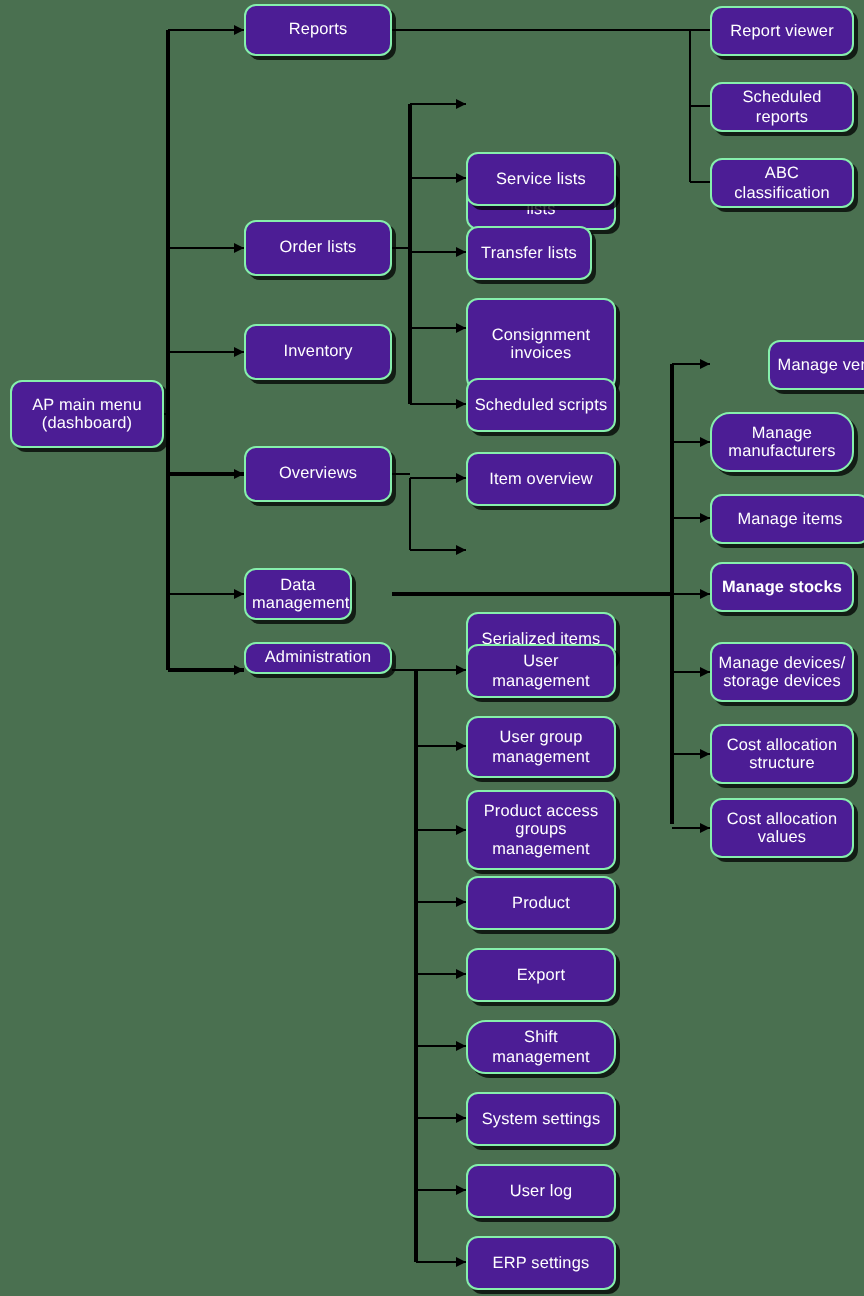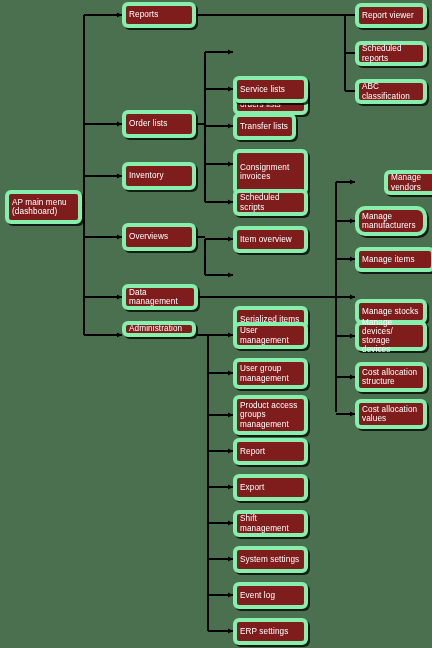--- a/index.html
+++ b/index.html
@@ -7,27 +7,28 @@
     width:432px;height:648px;
     background:#4a7050;
     font-family:"Liberation Sans","DejaVu Sans",sans-serif;
     overflow:hidden;
   }
   #canvas{position:relative;width:432px;height:648px;}
   svg.lines{position:absolute;left:0;top:0;width:432px;height:648px;}
   .node{
     position:absolute;
     box-sizing:border-box;
-    background:#7f1d1d;
-    border:4px solid #86efac;
+    background:#4c1d95;
+    border:1px solid #86efac;
     border-radius:6px;
     color:#ffffff;
     display:flex;
     align-items:center;
     justify-content:center;
+    text-align:center;
     line-height:1.12;
     font-size:8.2px;
     padding:1px 3px;
     box-shadow:2px 2px 0 rgba(0,0,0,.75);
     letter-spacing:.1px;
   }
   .node span{display:block;width:100%;}
 </style>
 </head>
 <body>
@@ -130,21 +131,21 @@
       </div>
       <div class="node" style="left: 122px; top: 110px; width: 74px; height: 28px;">
         <span>Order lists</span>
       </div>
       <div class="node" style="left: 122px; top: 162px; width: 74px; height: 28px;">
         <span>Inventory</span>
       </div>
       <div class="node" style="left: 122px; top: 223px; width: 74px; height: 28px;">
         <span>Overviews</span>
       </div>
-      <div class="node" style="left: 122px; top: 284px; width: 76px; height: 26px;">
+      <div class="node" style="left: 122px; top: 284px; width: 54px; height: 26px;">
         <span>Data management</span>
       </div>
       <div class="node" style="left: 122px; top: 321px; width: 74px; height: 16px;">
         <span>Administration</span>
       </div>
       <div class="node" style="left: 355px; top: 3px; width: 72px; height: 25px;">
         <span>Report viewer</span>
       </div>
       <div class="node" style="left: 355px; top: 41px; width: 72px; height: 25px;">
         <span>Scheduled reports</span>
@@ -175,21 +176,21 @@
       </div>
       <div class="node" style="left: 355px; top: 170px; width: 72px; height: 25px; margin-left: 29px;">
         <span>Manage vendors</span>
       </div>
       <div class="node" style="left: 355px; top: 206px; width: 72px; height: 30px; border-radius: 10px;">
         <span>Manage manufacturers</span>
       </div>
       <div class="node" style="left: 355px; top: 247px; width: 80px; height: 25px;">
         <span>Manage items</span>
       </div>
-      <div class="node" style="left: 355px; top: 299px; width: 72px; height: 25px;">
+      <div class="node" style="left: 355px; top: 281px; width: 72px; height: 25px; font-weight: bold;">
         <span>Manage stocks</span>
       </div>
       <div class="node" style="left: 355px; top: 321px; width: 72px; height: 30px;">
         <span>Manage devices/ storage devices</span>
       </div>
       <div class="node" style="left: 355px; top: 362px; width: 72px; height: 30px;">
         <span>Cost allocation structure</span>
       </div>
       <div class="node" style="left: 355px; top: 399px; width: 72px; height: 30px;">
         <span>Cost allocation values</span>
@@ -197,31 +198,31 @@
       <div class="node" style="left: 233px; top: 322px; width: 75px; height: 27px;">
         <span>User management</span>
       </div>
       <div class="node" style="left: 233px; top: 358px; width: 75px; height: 31px;">
         <span>User group management</span>
       </div>
       <div class="node" style="left: 233px; top: 395px; width: 75px; height: 40px;">
         <span>Product access groups management</span>
       </div>
       <div class="node" style="left: 233px; top: 438px; width: 75px; height: 27px;">
-        <span>Report</span>
+        <span>Product</span>
       </div>
       <div class="node" style="left: 233px; top: 474px; width: 75px; height: 27px;">
         <span>Export</span>
       </div>
-      <div class="node" style="left: 233px; top: 510px; width: 75px; height: 27px;">
+      <div class="node" style="left: 233px; top: 510px; width: 75px; height: 27px; border-radius: 10px;">
         <span>Shift management</span>
       </div>
       <div class="node" style="left: 233px; top: 546px; width: 75px; height: 27px;">
         <span>System settings</span>
       </div>
       <div class="node" style="left: 233px; top: 582px; width: 75px; height: 27px;">
-        <span>Event log</span>
+        <span>User log</span>
       </div>
       <div class="node" style="left: 233px; top: 618px; width: 75px; height: 27px;">
         <span>ERP settings</span>
       </div>
     </div>
 </div>
 
 </body></html>

